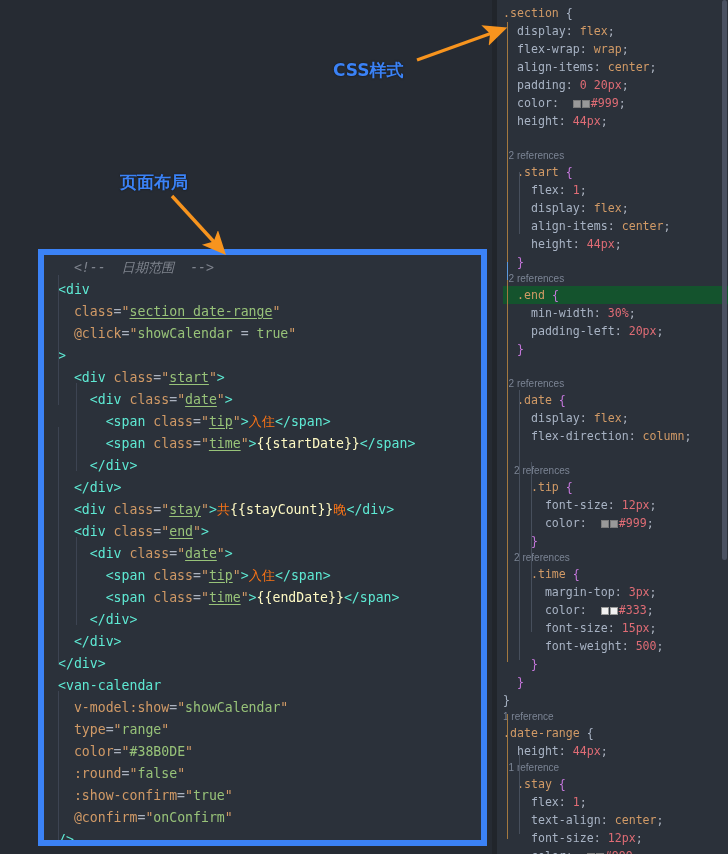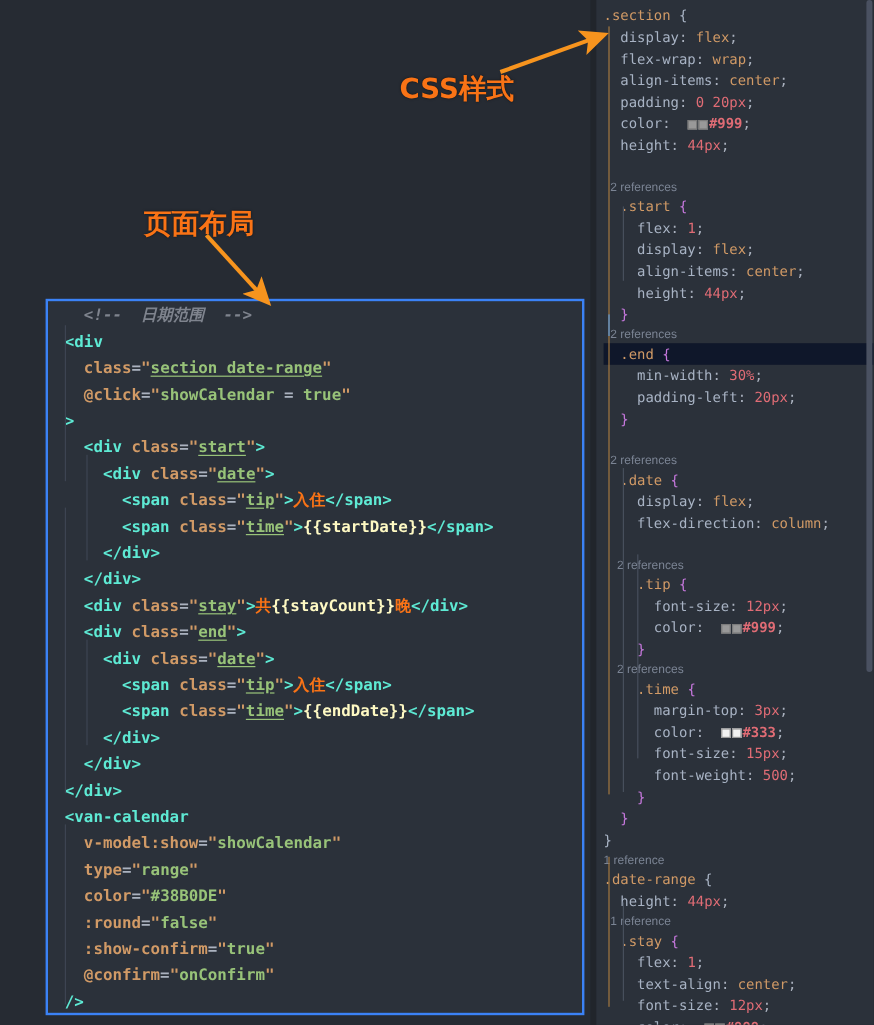--- a/index.html
+++ b/index.html
@@ -17,30 +17,29 @@
   .tok-quote    {color:#d19a66;}
   .tok-mustache {color:#fef9c3;}
   .tok-comment  {color:#7f848e;font-style:italic;}
   .tok-cn       {color:#f97316;}
   .tok-sel      {color:#d19a66;}
   .tok-brace    {color:#c678dd;}
   .tok-prop     {color:#a8b3c4;}
   .tok-cssval   {color:#d19a66;}
   .tok-num      {color:#e06c75;}
   .tok-ref      {color:#7b8494;font-family:Liberation Sans, sans-serif;font-size:10px;font-style:normal;}
-  .tok-vcolor   {color:#e06c75;font-weight:bold;}
+  .tok-vcolor   {color:#e06c75;}
 
   
   #html-pane{
     position:absolute;left:38px;top:249px;width:449px;height:597px;
     background:#2b313a;
-    border:2px solid #3b82f6;
+    border:6px solid #3b82f6;
     box-sizing:border-box;
     overflow:hidden;
-    font-weight:bold;
   }
   #html-code{
     position:absolute;left:14px;top:2px;right:0;
     font-size:13.2px;line-height:22px;white-space:pre;
     letter-spacing:0px;
   }
   #html-code .ln{height:22px;}
   .guide{
     position:absolute;width:1px;background:#3d4452;
   }
@@ -52,42 +51,42 @@
   }
   #css-sep{
     position:absolute;left:492px;top:0;width:5px;height:854px;background:#21252b;
   }
   #css-code{
     position:absolute;left:6px;top:4px;right:0;
     font-size:11.6px;line-height:18px;white-space:pre;
   }
   #css-code .ln{height:18px;}
   #css-code .ln.ref{height:15px;line-height:15px;}
-  .hl-line{background:#0f172a;}
+  .hl-line{background:#14532d;}
   .sw{
     display:inline-block;width:8px;height:8px;vertical-align:-1px;
     margin-right:1px;border:1px solid #555;box-sizing:border-box;
   }
   .sw.g{background:#999;border-color:#7b7b7b;}
   .sw.d{background:#f2f2f2;border-color:#9a9a9a;}
   .vg{position:absolute;width:1px;background:#474f5c;}
   .vg.orange{background:#a3783f;}
   .vg.blue{background:#5a9ae0;}
 
   #css-scroll{
     position:absolute;right:1px;top:0;width:5px;height:854px;background:transparent;
   }
   #css-scroll .thumb{
     position:absolute;right:0;top:0;width:5px;height:560px;background:#4a5161;border-radius:3px;
   }
 
   
   .anno-label{
-    position:absolute;color:#f97316;font-family:"DejaVu Sans","Liberation Sans",sans-serif;
-    font-weight:bold;font-size:23px;white-space:nowrap;
+    position:absolute;color:#3b82f6;font-family:"DejaVu Sans","Liberation Sans",sans-serif;
+    font-weight:bold;font-size:17px;white-space:nowrap;
     text-shadow:0 0 2px rgba(0,0,0,.6);
   }
   #anno-css{left:333px;top:59px;}
   #anno-layout{left:120px;top:171px;}
   svg.anno-arrow{position:absolute;left:0;top:0;width:728px;height:854px;pointer-events:none;}
 </style>
 </head>
 <body>
 
 <div id="css-sep"></div>

